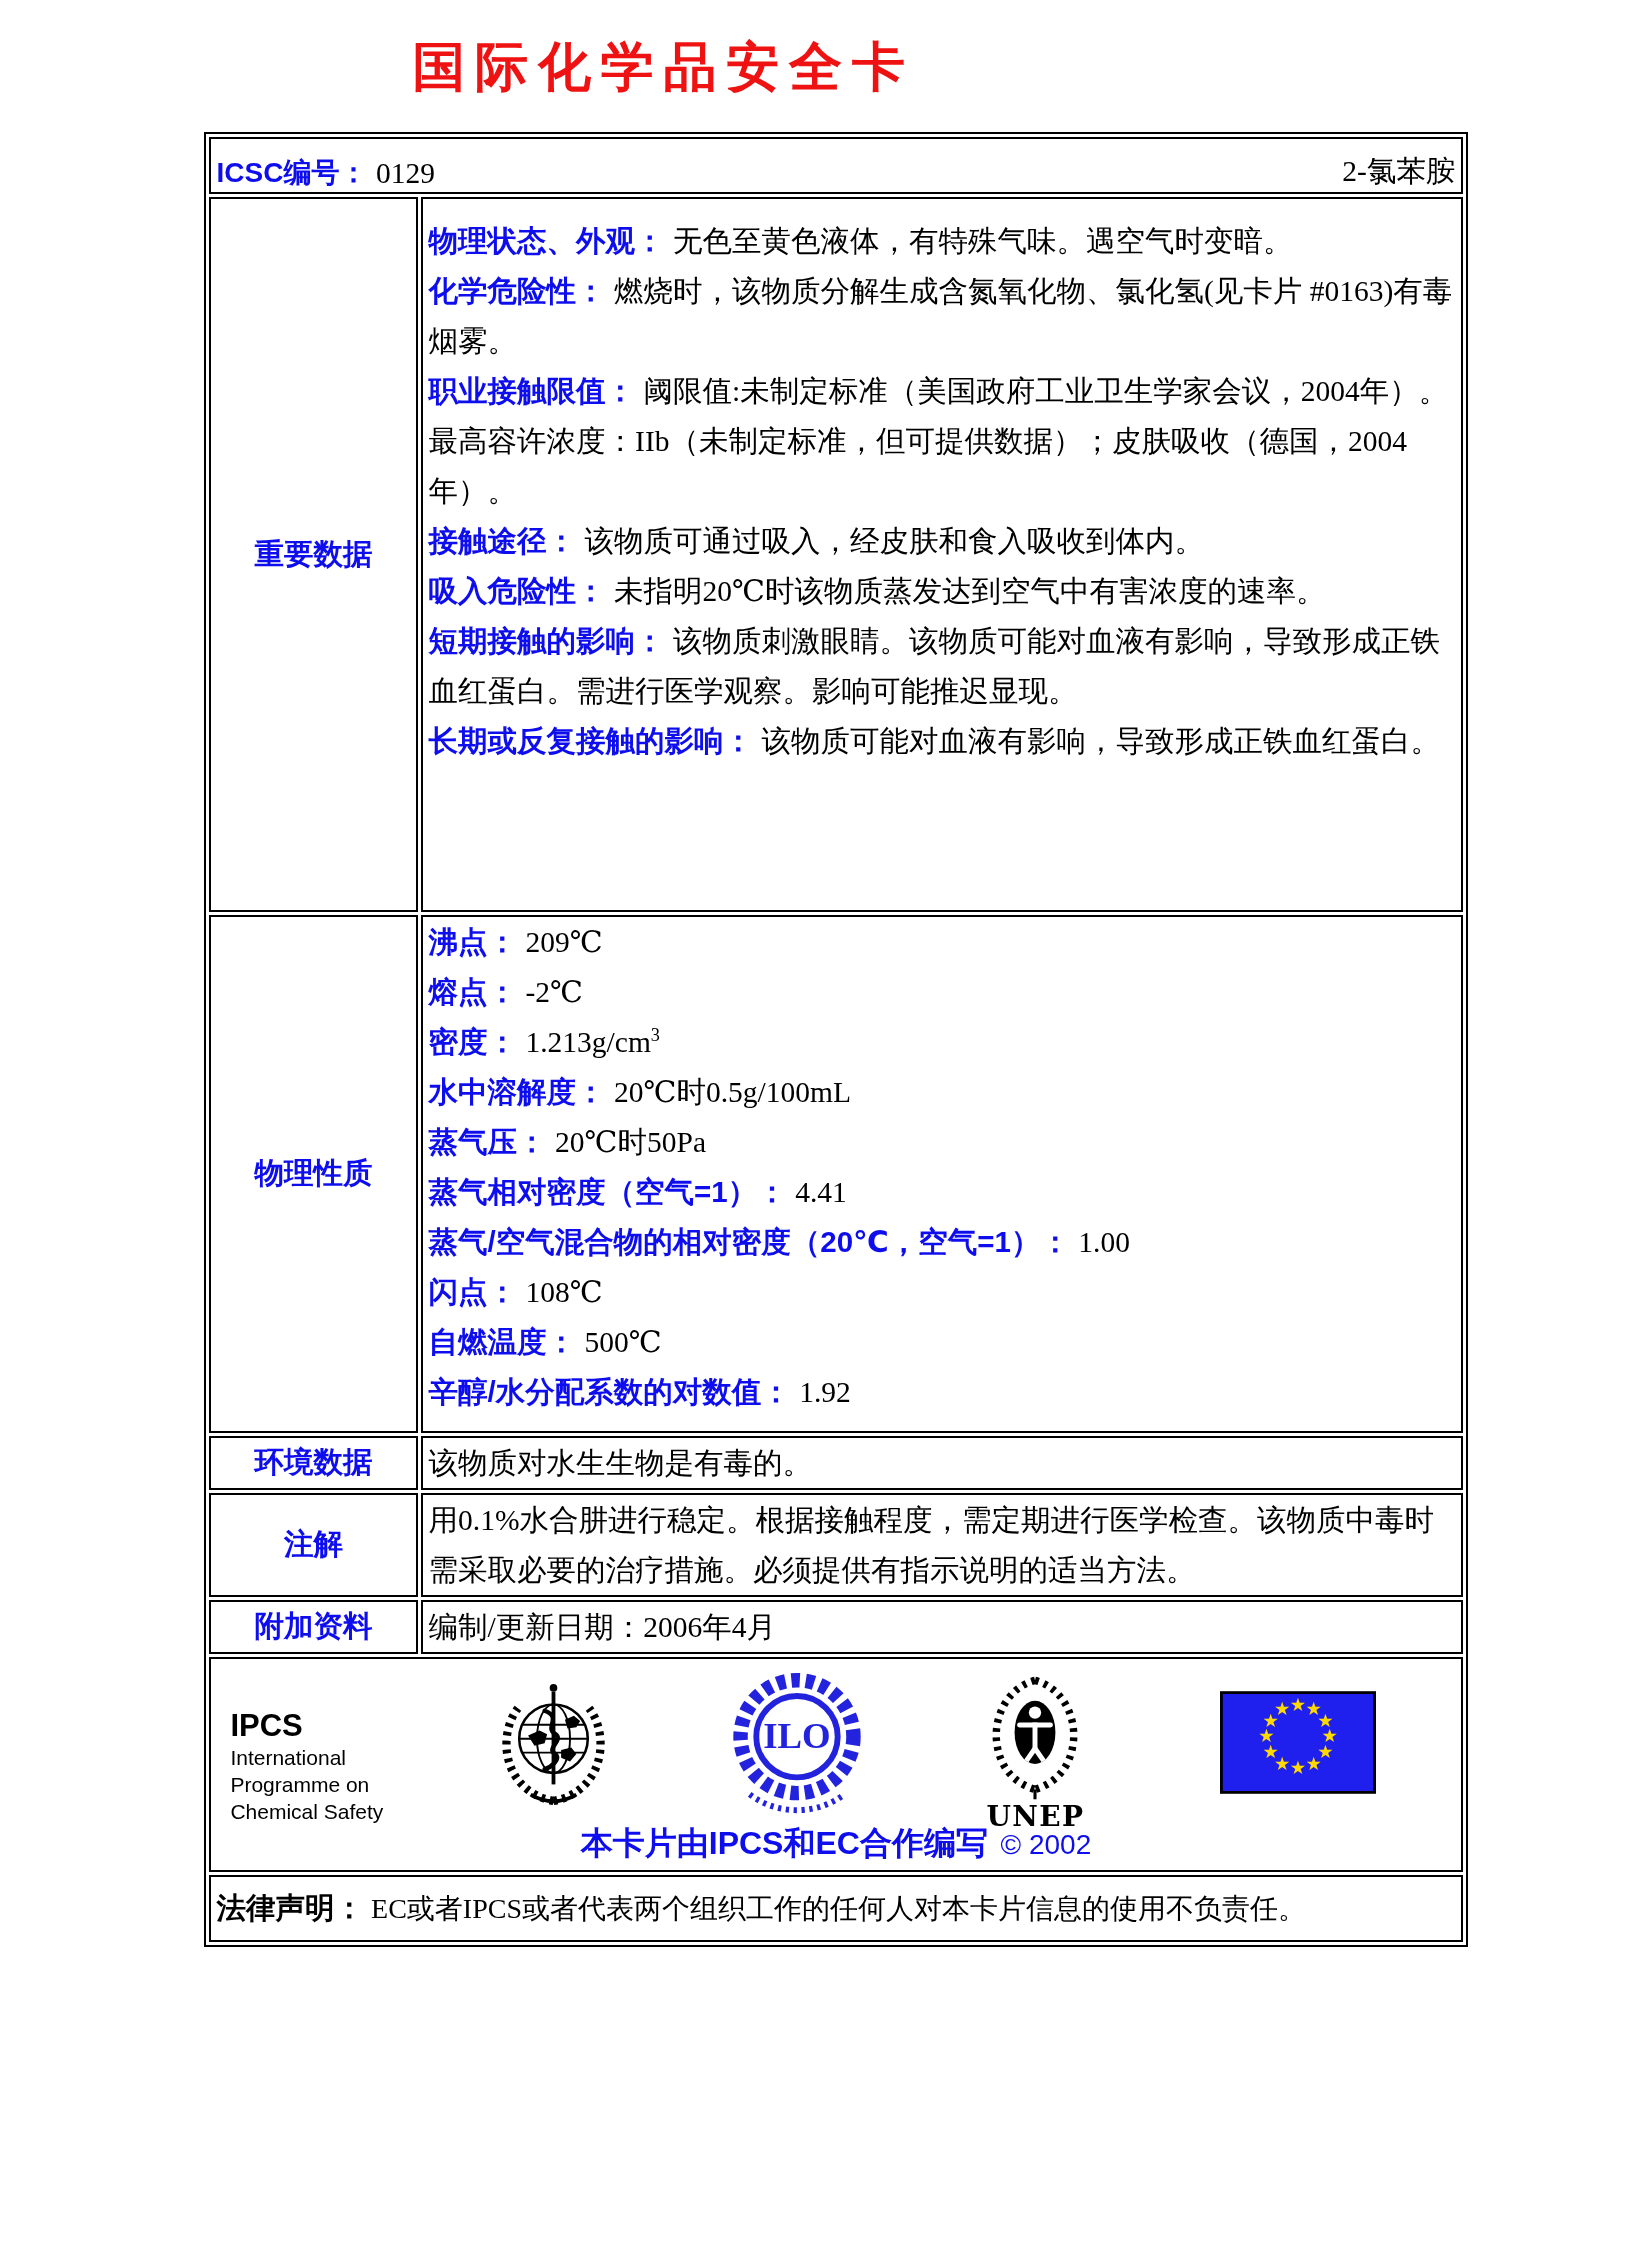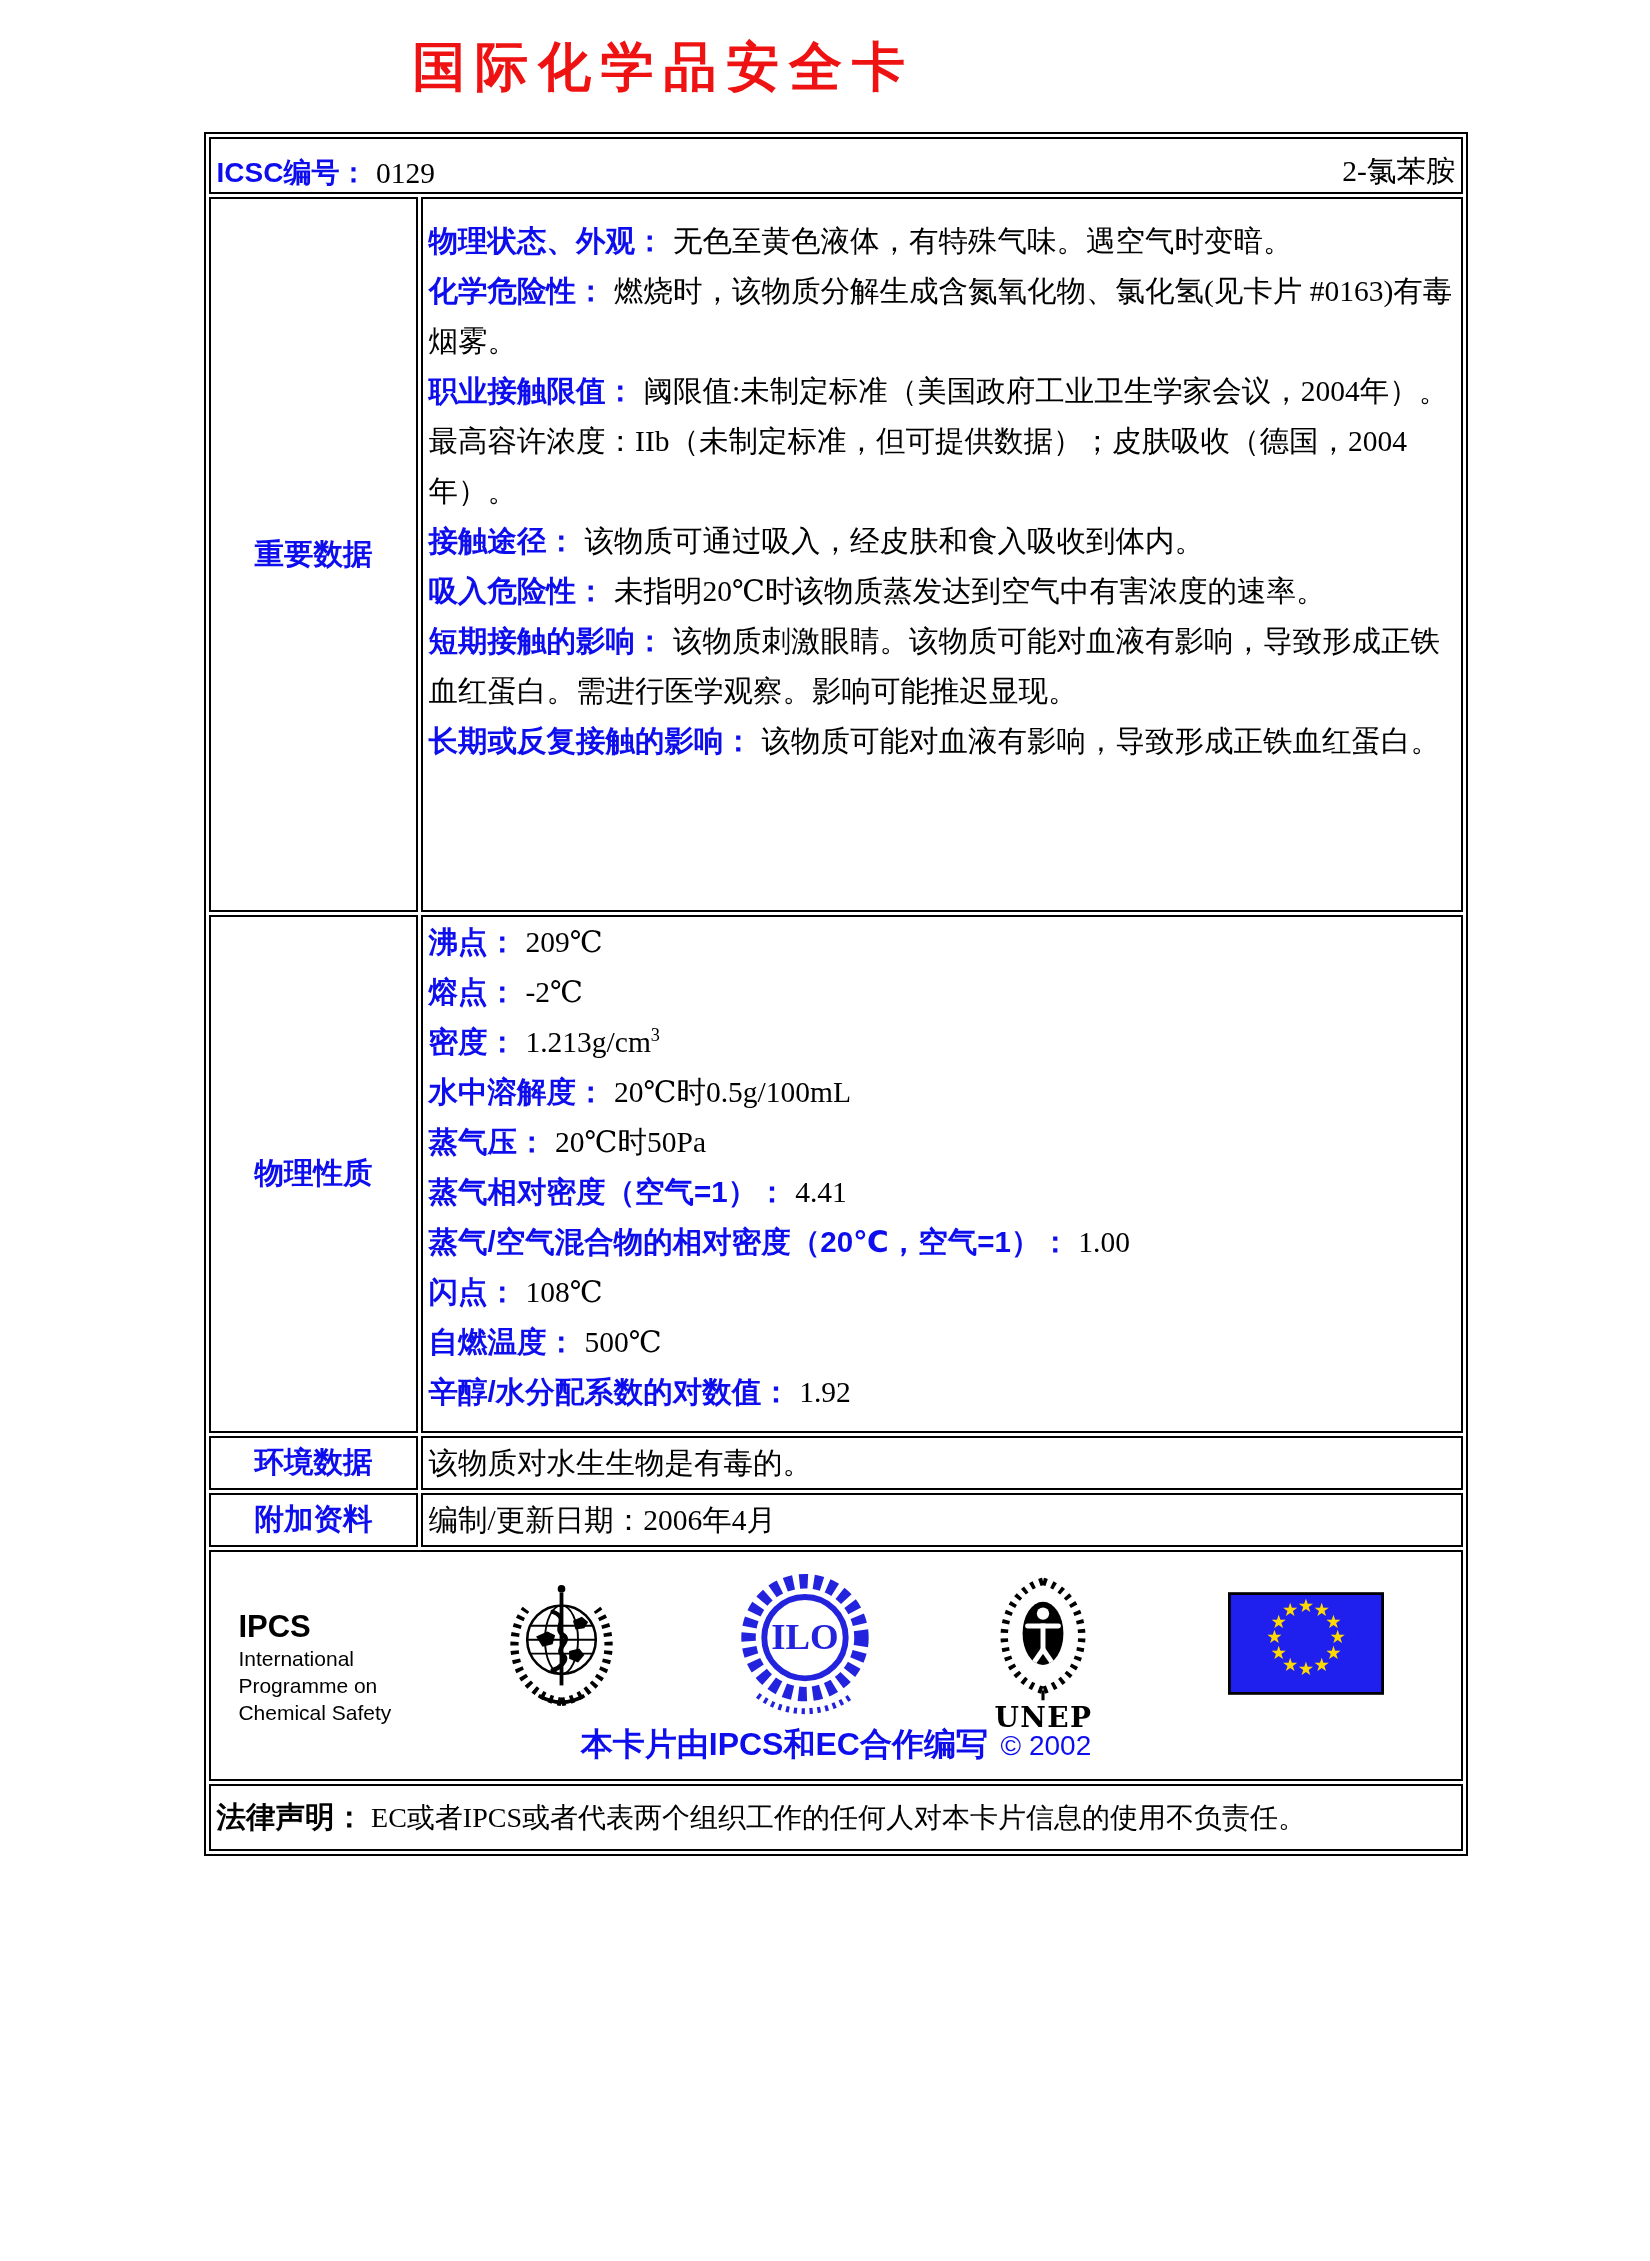--- a/index.html
+++ b/index.html
@@ -23,21 +23,21 @@
   .blab{font-family:"Liberation Sans","DejaVu Sans",sans-serif;font-weight:bold;
         color:#0d0dee;margin-right:8.4px;}
   .hdr .blab{font-size:28px;}
   .hdr-num{font-size:29.5px;}
   .hdr-name{font-size:29.5px;}
   .kv{margin:0;}
   .imp{padding-top:17px;}
   .pline{white-space:nowrap;}
   sup.sp{font-size:18.3px;line-height:0;vertical-align:super;}
   .mid{vertical-align:middle;}
-  .footer-cell{padding:12px;margin-top:44px;}
+  .footer-cell{padding:4px;margin-top:44px;}
   .footer-row{display:flex;align-items:flex-start;height:151px;padding:7px 0 0 8.4px;}
   .ipcs-block{width:197px;padding:37px 0 0 7px;
         font-family:"Liberation Sans","DejaVu Sans",sans-serif;}
   .ipcs-title{font-size:31px;font-weight:bold;line-height:37px;}
   .ipcs-line{font-size:21px;line-height:27px;}
   .who-wrap{margin-left:63px;margin-top:4.2px;}
   .ilo-wrap{margin-left:113px;margin-top:1.4px;}
   .unep-wrap{margin-left:113px;margin-top:2.8px;text-align:center;}
   .unep-caption{font-family:"DejaVu Serif",serif;font-weight:bold;font-size:28px;
         letter-spacing:1.4px;line-height:31px;margin-top:-4.2px;}
@@ -117,20 +117,24 @@
           <div class="pline"><span class="blab">自燃温度：</span><span>500℃</span></div>
           <div class="pline"><span class="blab">辛醇/水分配系数的对数值：</span><span>1.92</span></div>
         </td>
       </tr>
 
       <tr>
         <td class="label-cell r4">环境数据</td>
         <td class="content-cell r4">该物质对水生生物是有毒的。</td>
       </tr>
 
+      <tr>
+        <td class="label-cell r5">注解</td>
+        <td class="content-cell r5">用0.1%水合肼进行稳定。根据接触程度，需定期进行医学检查。该物质中毒时需采取必要的治疗措施。必须提供有指示说明的适当方法。</td>
+      </tr>
 
       <tr>
         <td class="label-cell r6">附加资料</td>
         <td class="content-cell r6 mid">
           <span>编制/更新日期：</span><span>2006年4月</span>
         </td>
       </tr>
 
       <tr>
         <td colspan="2" class="footer-cell r7">

